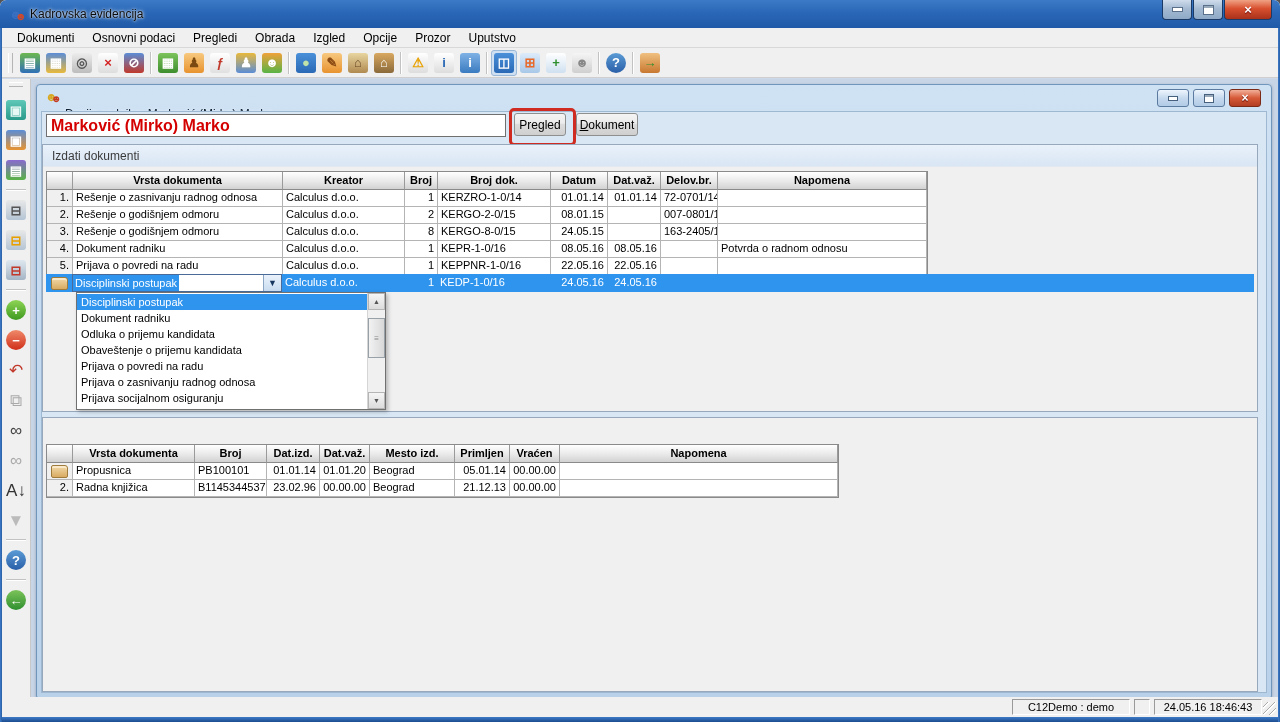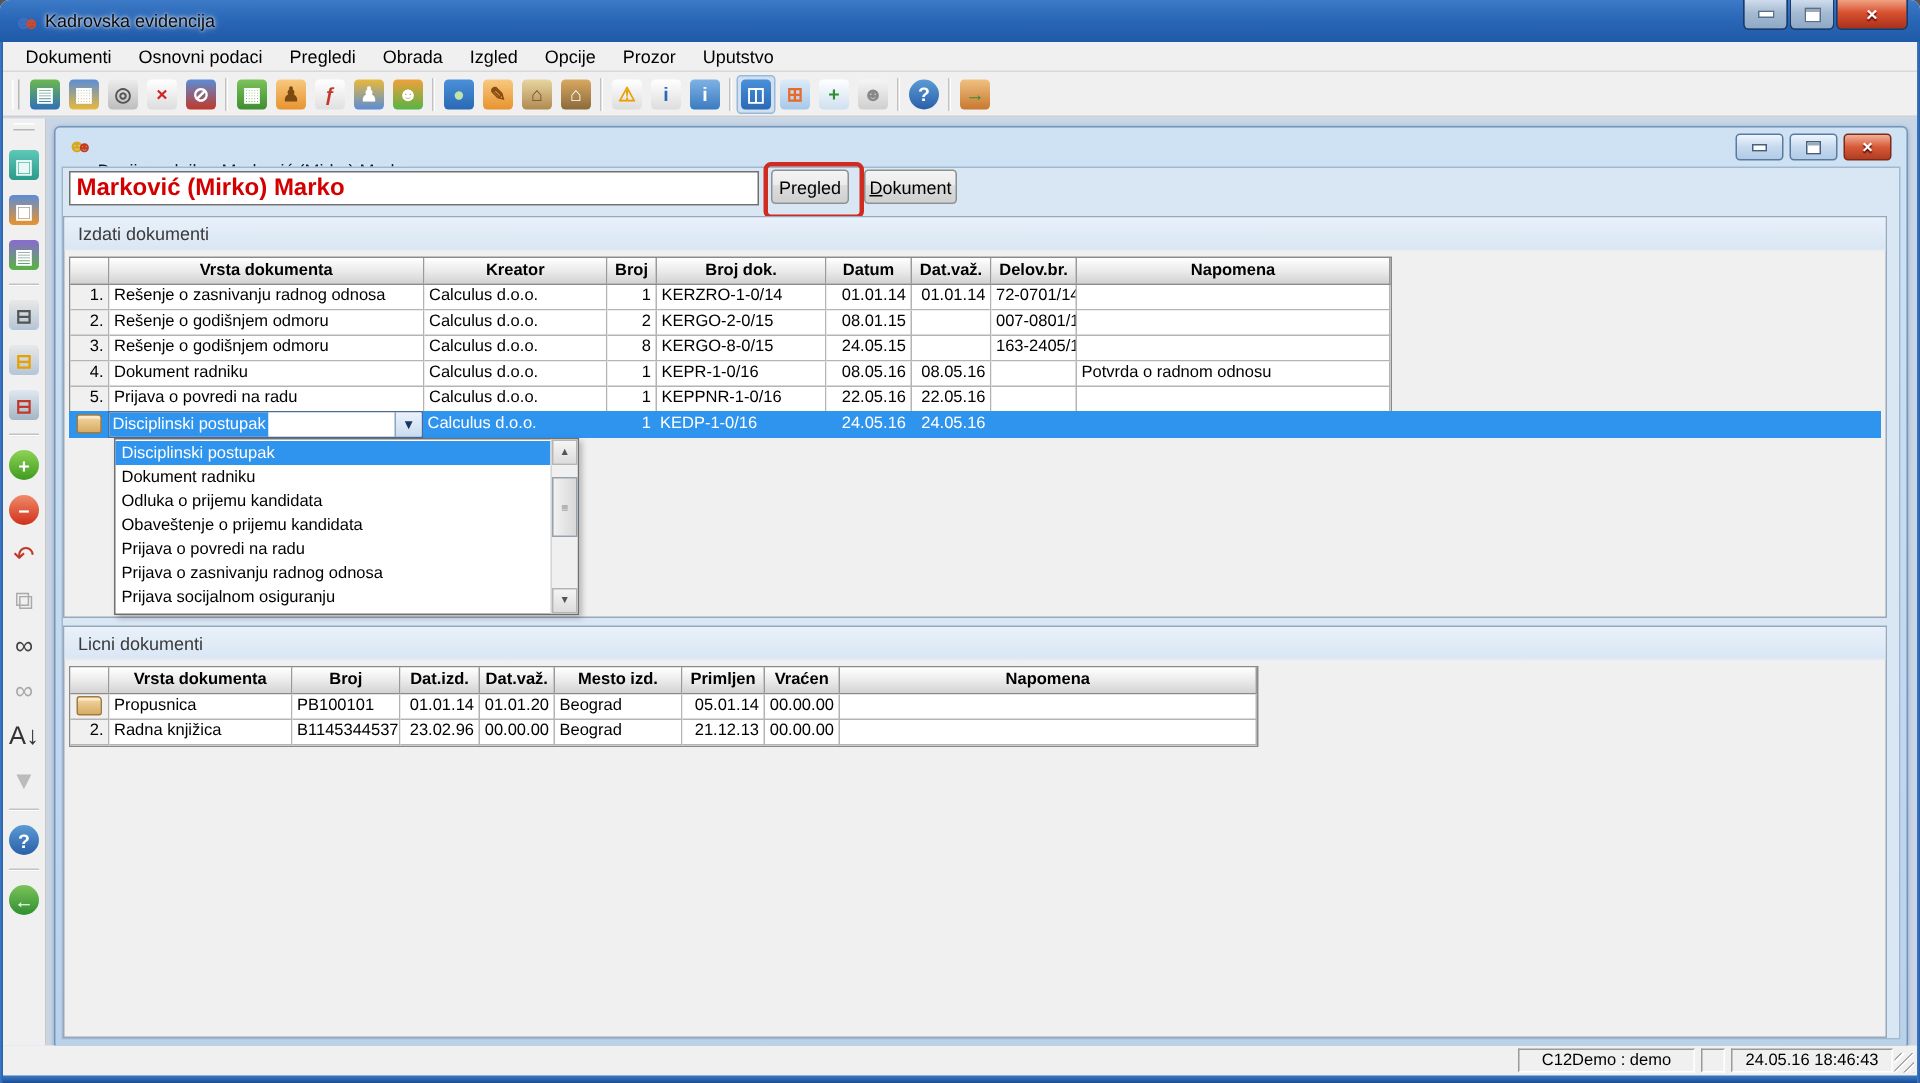--- a/index.html
+++ b/index.html
@@ -436,21 +436,20 @@
             </div>
           <div class="ddl-sb">
             <div class="sb-btn sb-up">▲</div>
             <div class="sb-thumb">≡</div>
             <div class="sb-btn sb-dn">▼</div>
           </div>
         </div>
       </div>
 
       <div class="panel panel-li">
-        <div class="panel-cap">Licni dokumenti</div>
         <div class="tbl" id="tbl-licni">
             <div class="tr">
               <div class="th" style="width: 26px;"></div>
               <div class="th" style="width: 122px;">Vrsta dokumenta</div>
               <div class="th" style="width: 72px;">Broj</div>
               <div class="th" style="width: 53px;">Dat.izd.</div>
               <div class="th" style="width: 50px;">Dat.važ.</div>
               <div class="th" style="width: 85px;">Mesto izd.</div>
               <div class="th" style="width: 55px;">Primljen</div>
               <div class="th" style="width: 50px;">Vraćen</div>

